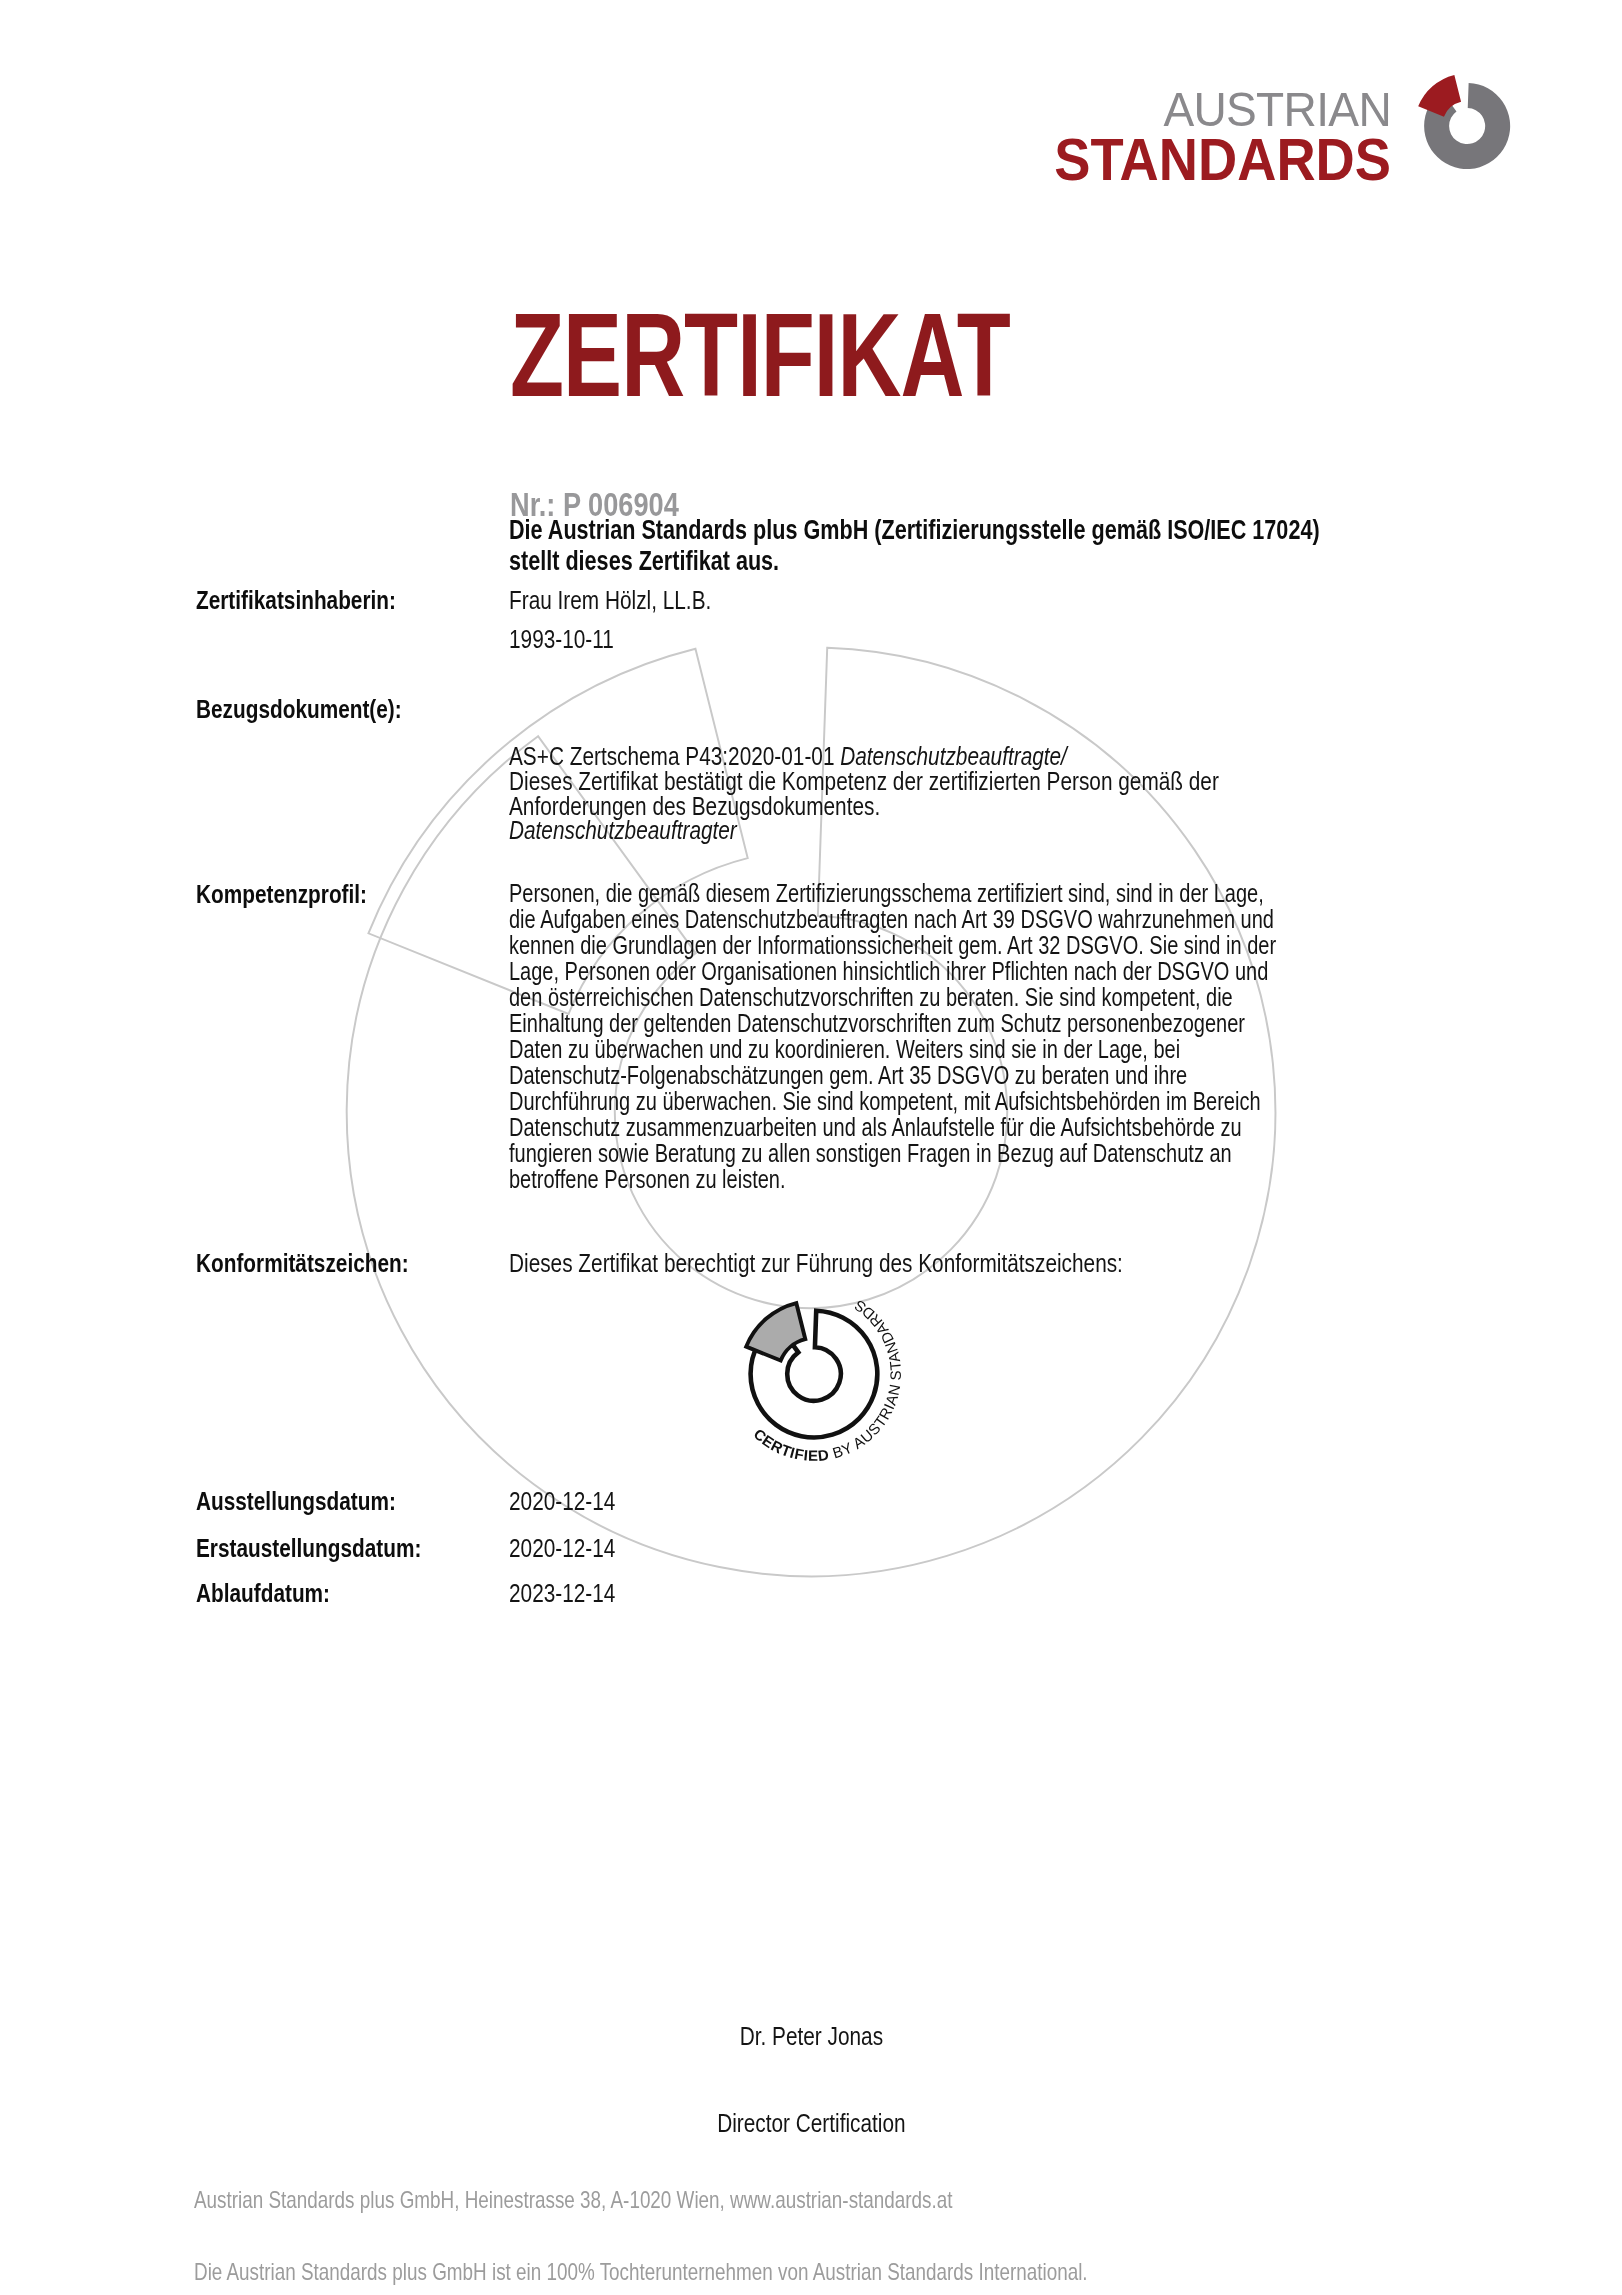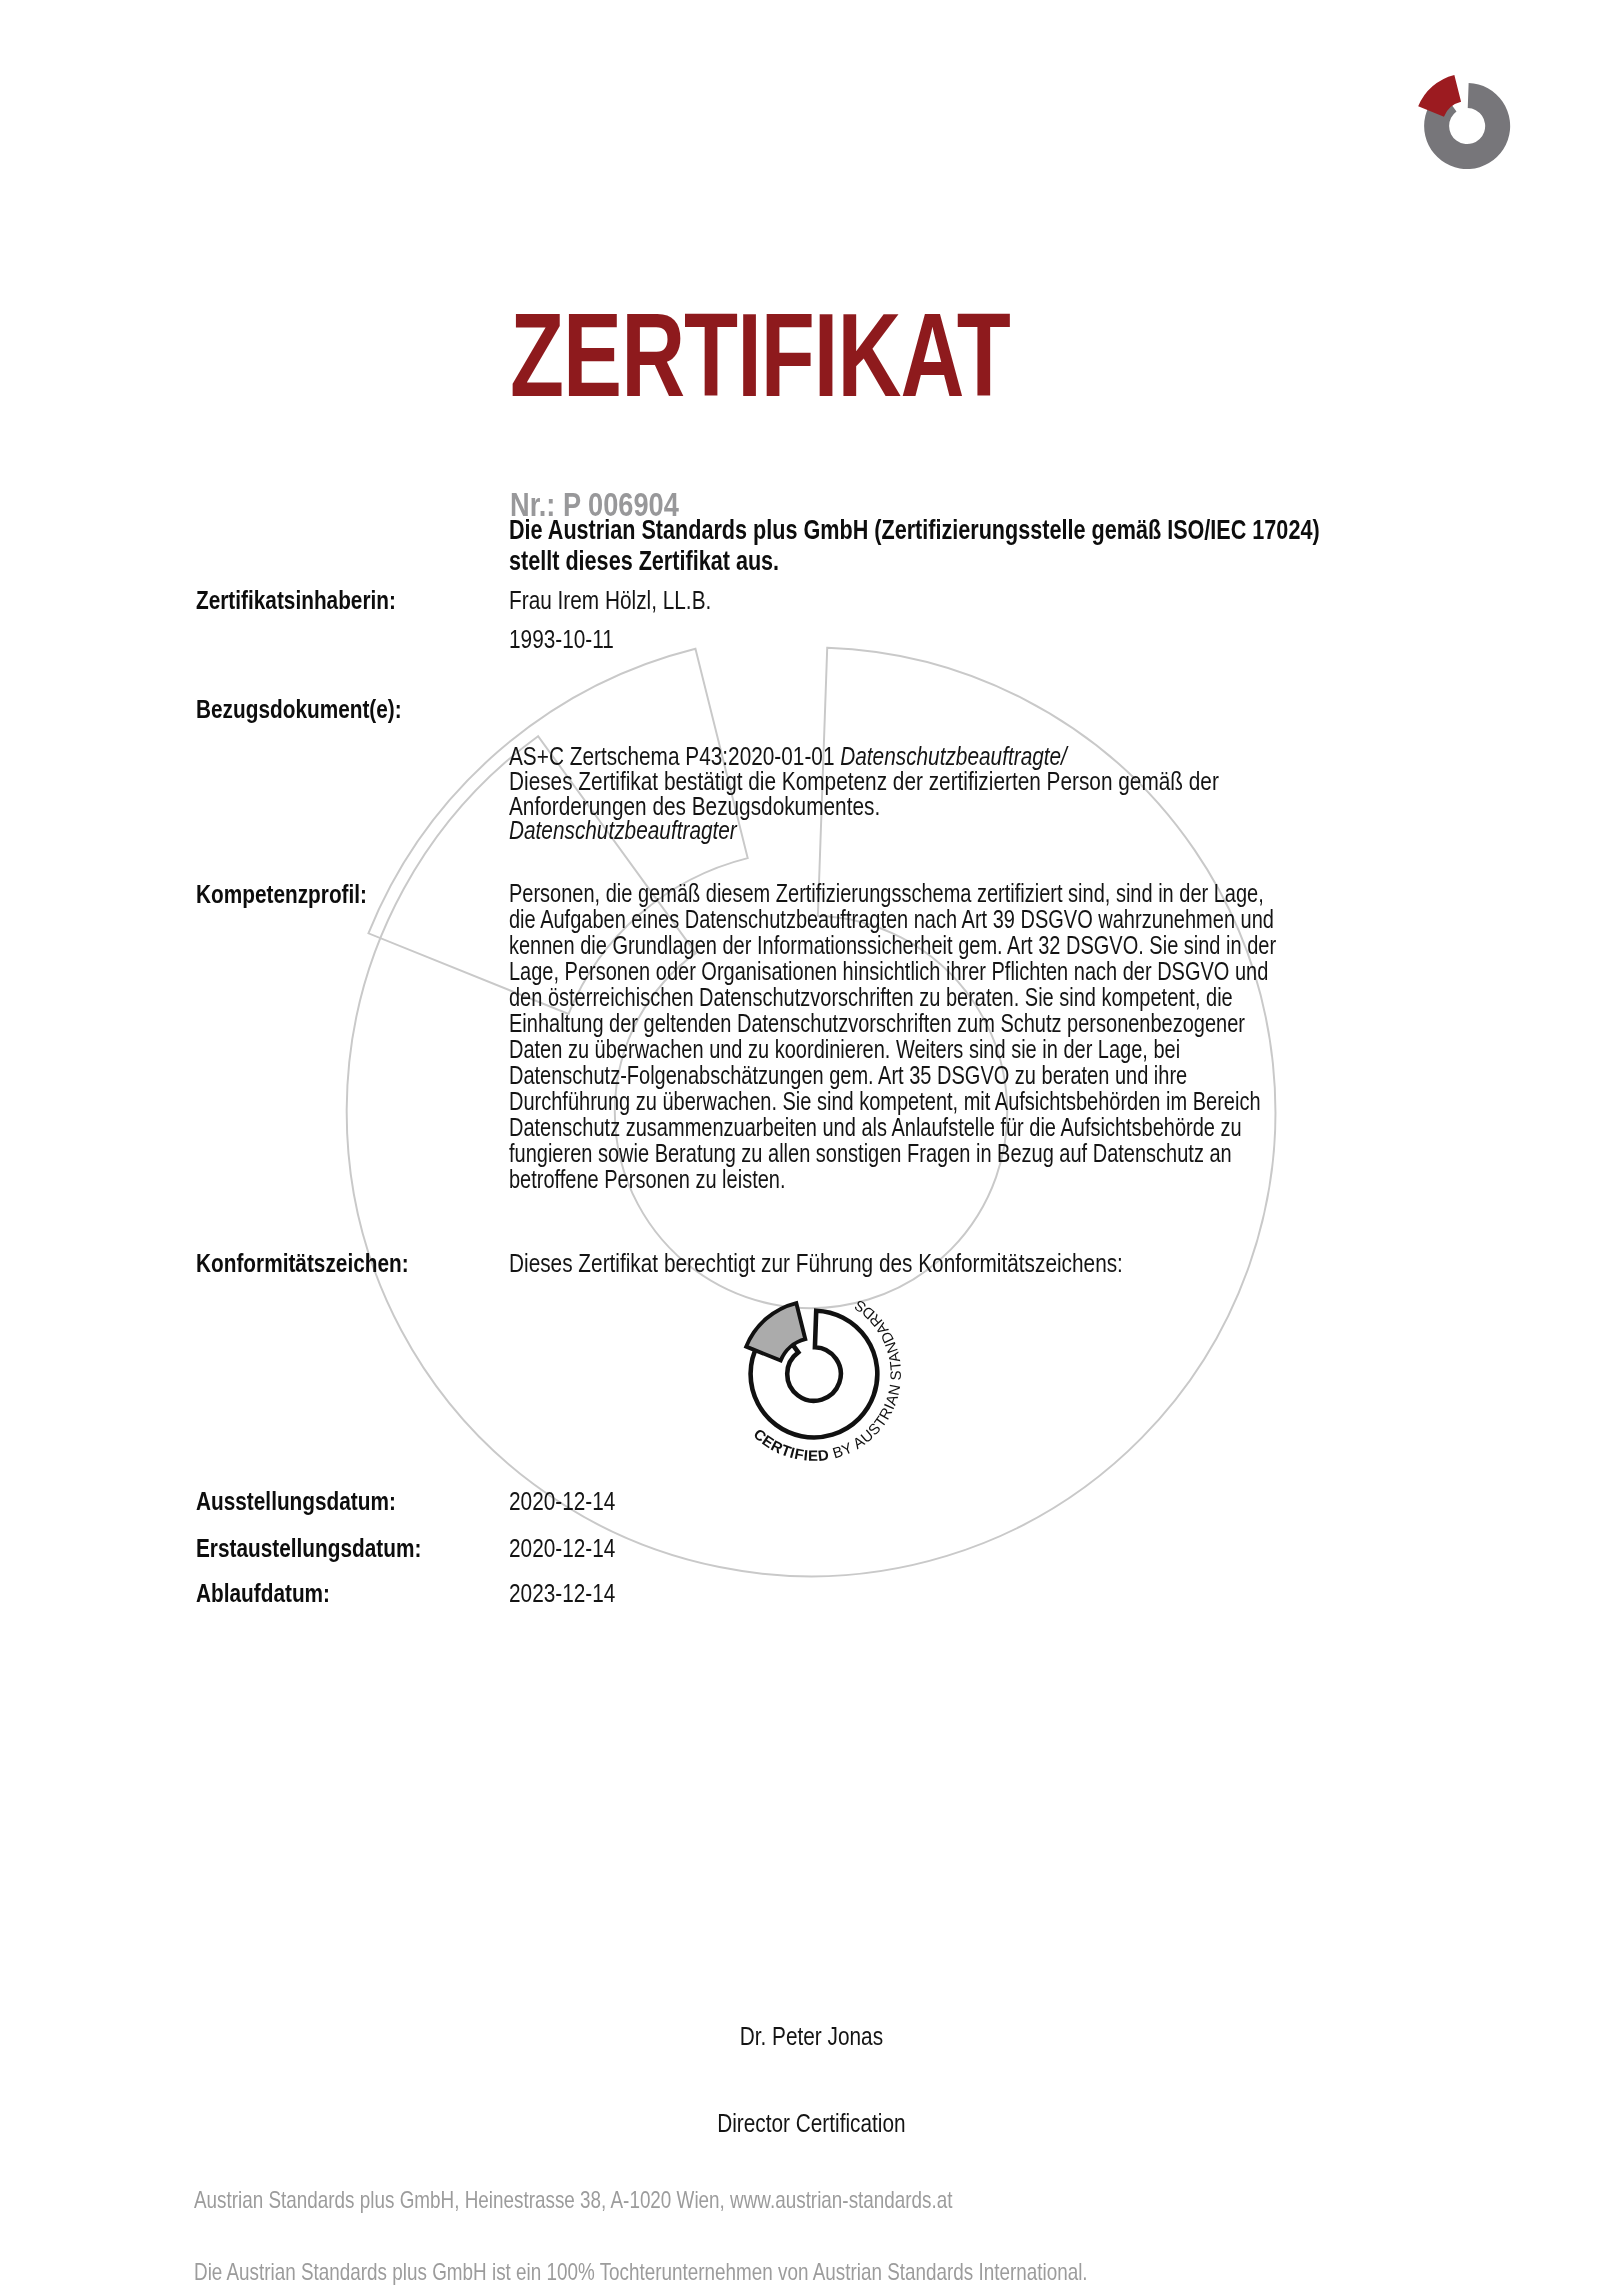--- a/index.html
+++ b/index.html
@@ -119,20 +119,24 @@
 </head>
 <body>
 
 <div class="page">
 
   <svg class="abs watermark-svg" width="1622" height="2295" viewBox="0 0 2480 3509" aria-hidden="true">
     <path d="M1264.8 990.4 A710 710 0 1 1 822.7 1125.6 L1063.7 1457.3 A300 300 0 1 0 1250.5 1400.2 Z" fill="none" stroke="#c9c9c9" stroke-width="3"></path>
     <path d="M563.3 1427 A730 730 0 0 1 1063.3 991.9 L1143.2 1312 A400 400 0 0 0 869.2 1550.4 Z" fill="none" stroke="#c9c9c9" stroke-width="3"></path>
   </svg>
 
+  <div class="abs logo-text" style="top:86px;">
+    <div class="logo-line1">AUSTRIAN</div>
+    <div class="logo-line2">STANDARDS</div>
+  </div>
   <svg class="abs" style="left:1413px;top:65px;" width="111" height="111" viewBox="0 0 160 160" aria-hidden="true">
     <path d="M80.2 26 A62 62 0 1 1 41.6 37.8 L62.7 67 A26 26 0 1 0 78.9 62 Z" fill="#77767a"></path>
     <path d="M7.5 59.6 A76 76 0 0 1 59.6 14.3 L69.3 53.1 A36 36 0 0 0 44.6 74.5 Z" fill="#9c1b20"></path>
   </svg>
 
   <div class="abs title">ZERTIFIKAT</div>
 
   <div class="abs certnum nw">Nr.: P 006904</div>
 
   <div class="abs intro nw">Die Austrian Standards plus GmbH (Zertifizierungsstelle gemäß ISO/IEC 17024)

